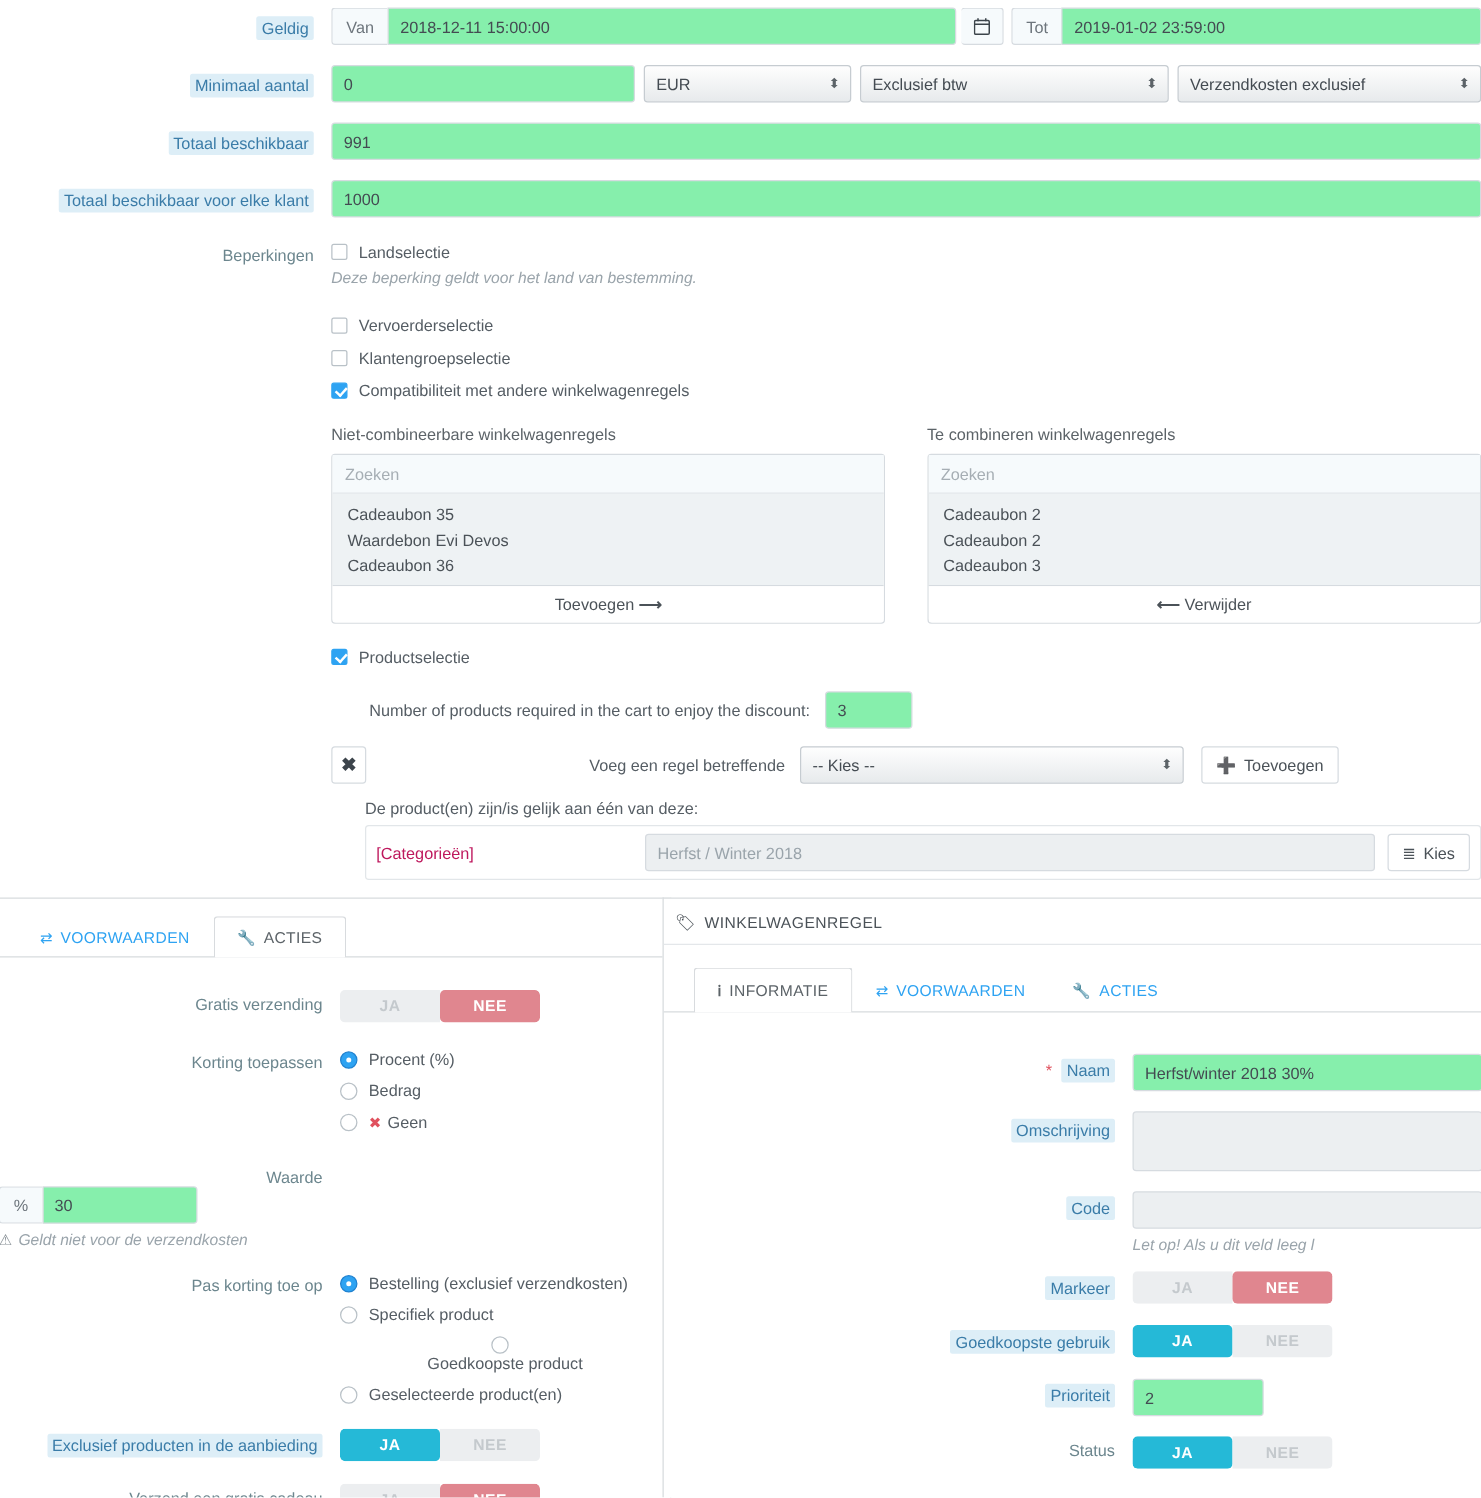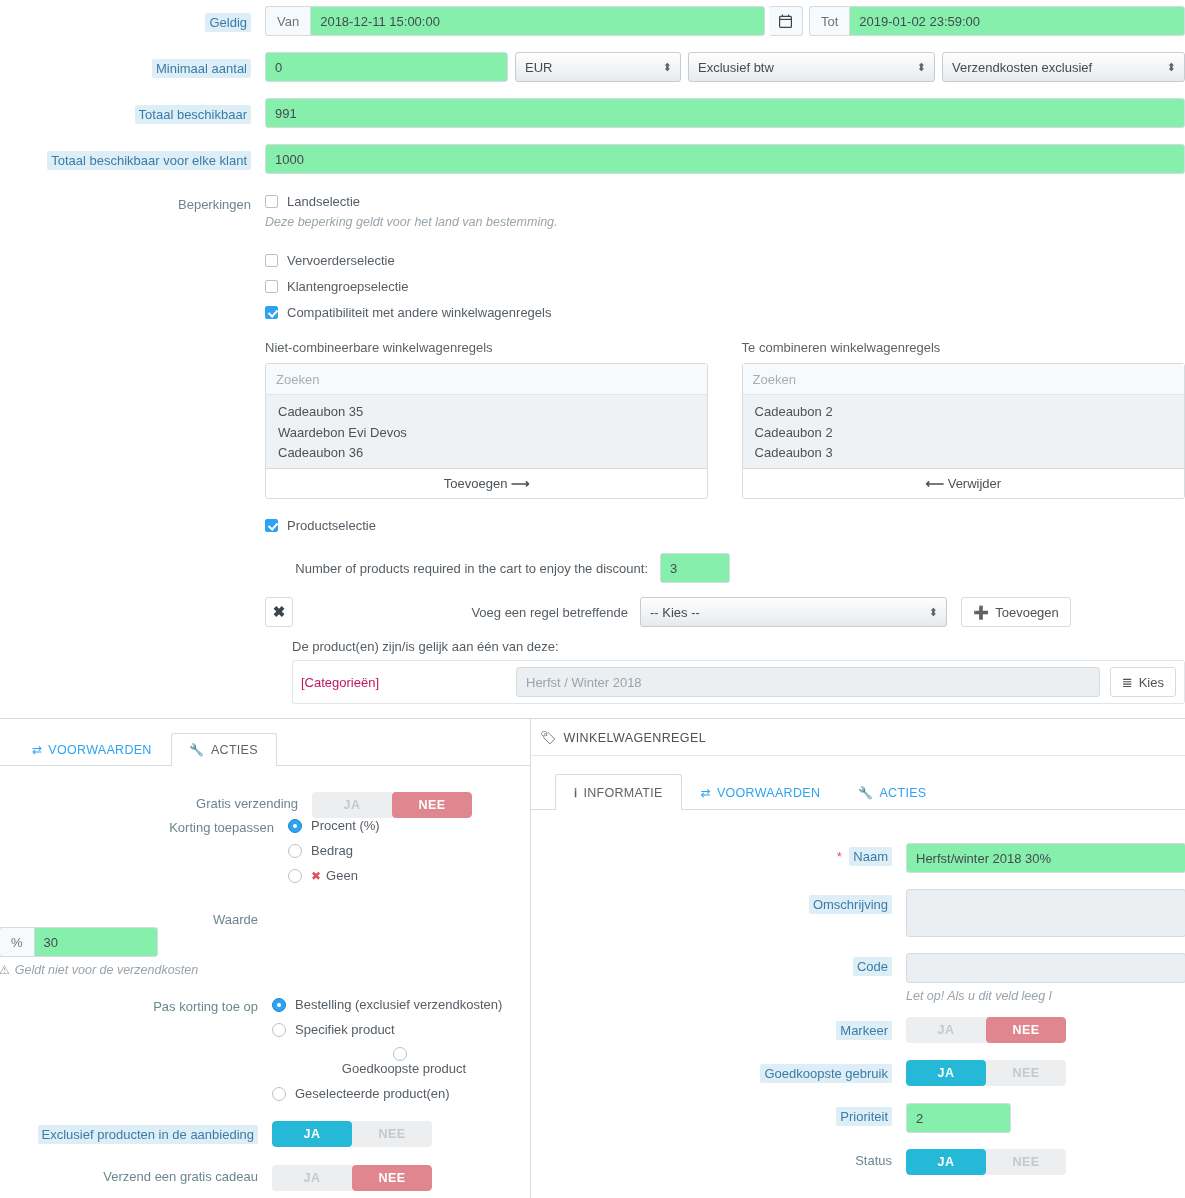--- a/index.html
+++ b/index.html
@@ -310,33 +310,33 @@
       <span>Voorwaarden</span>
     </div>
     <div class="tab active">
       <span class="ic">🔧</span>
       <span>Acties</span>
     </div>
   </div>
 
   <div style="padding:26px 0 0 0;">
 
-    <div class="row" style="padding-left:40px;">
+    <div class="row" style="margin-bottom:22px;">
       <div class="lbl" style="width:273px; padding-top:4px;">
         <span>Gratis verzending</span>
       </div>
       <div class="ctl">
         <div class="tog">
           <span class="off">JA</span>
           <span class="no-on">NEE</span>
         </div>
       </div>
     </div>
 
-    <div class="row" style="margin-bottom:14px;margin-left:16px;">
+    <div class="row" style="margin-bottom:14px;">
       <div class="lbl" style="width:273px; padding-top:2px;">
         <span>Korting toepassen</span>
       </div>
       <div class="ctl">
         <div class="cbrow" style="margin-bottom:10px;">
           <span class="rd on"></span>
           <span class="cbtxt">Procent (%)</span>
         </div>
         <div class="cbrow" style="margin-bottom:10px;">
           <span class="rd"></span>

